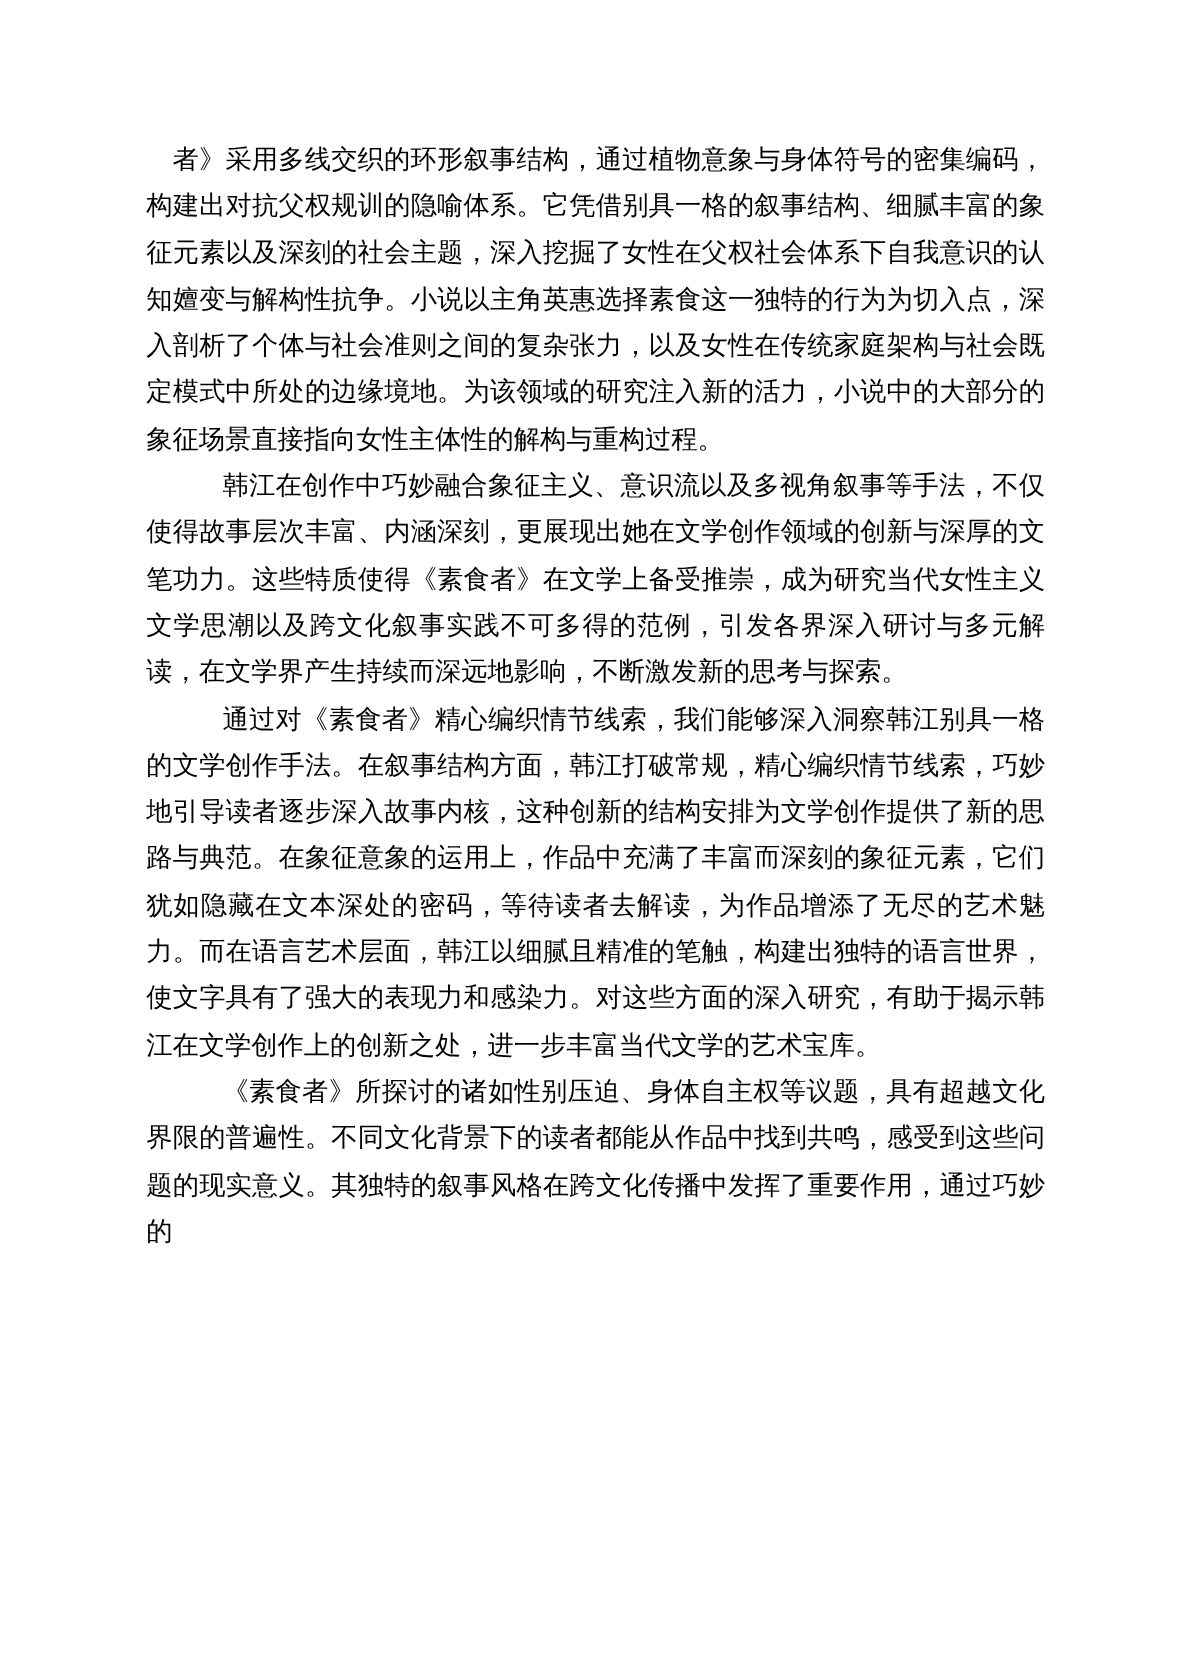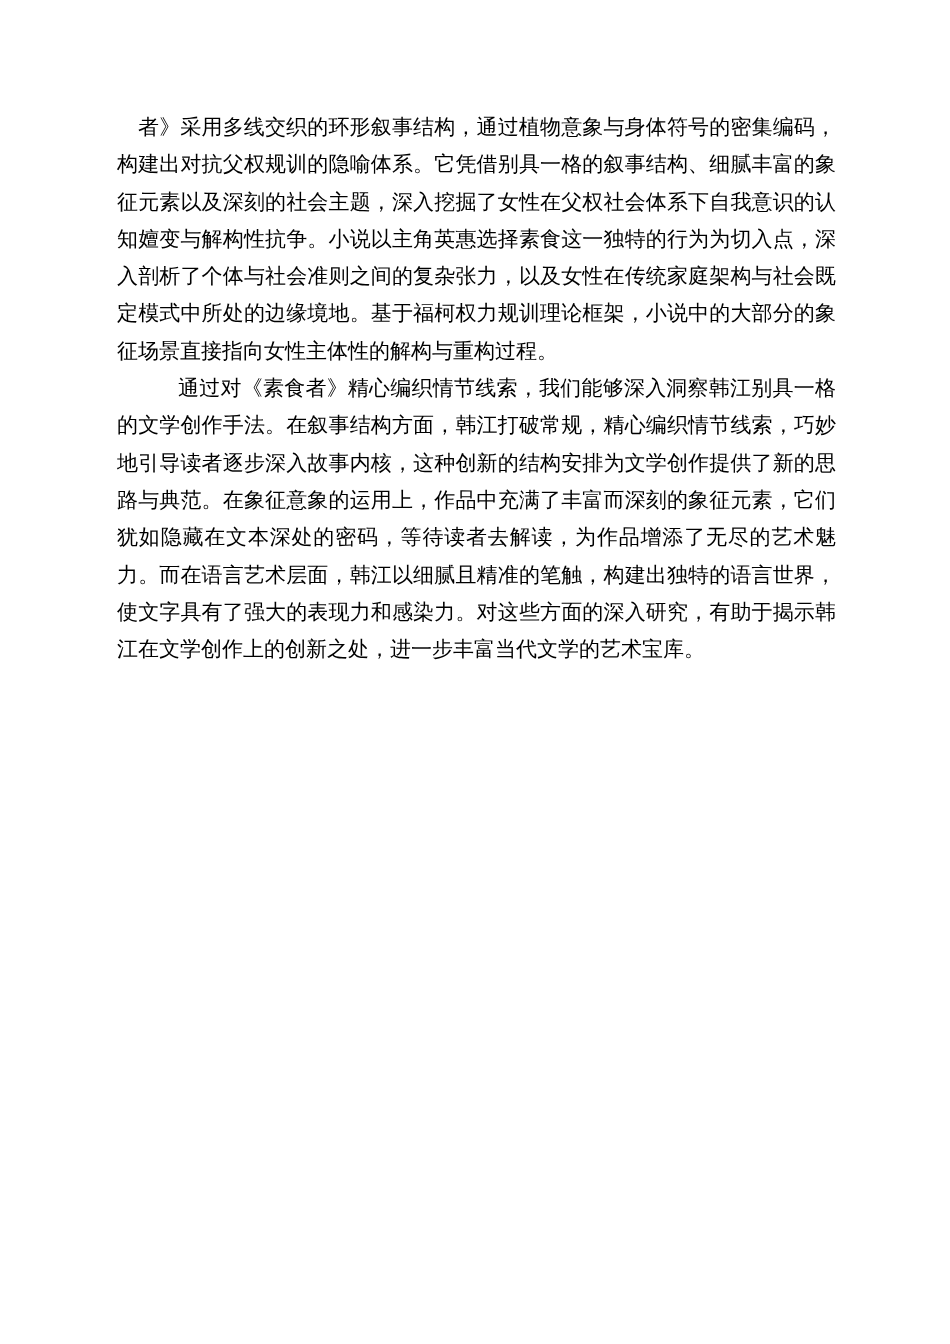--- a/index.html
+++ b/index.html
@@ -37,16 +37,18 @@
   }
   .content p.continuation {
     text-indent: 21px; 
   }
 </style>
 </head>
 <body>
 
 <div class="page">
   <div class="content">
-    <p class="continuation">者》采用多线交织的环形叙事结构，通过植物意象与身体符号的密集编码，构建出对抗父权规训的隐喻体系。它凭借别具一格的叙事结构、细腻丰富的象征元素以及深刻的社会主题，深入挖掘了女性在父权社会体系下自我意识的认知嬗变与解构性抗争。小说以主角英惠选择素食这一独特的行为为切入点，深入剖析了个体与社会准则之间的复杂张力，以及女性在传统家庭架构与社会既定模式中所处的边缘境地。基于福柯权力规训理论框架，小说中的大部分的象征场景直接指向女性主体性的解构与重构过程。</p>
+    <p class="continuation">者》采用多线交织的环形叙事结构，通过植物意象与身体符号的密集编码，构建出对抗父权规训的隐喻体系。它凭借别具一格的叙事结构、细腻丰富的象征元素以及深刻的社会主题，深入挖掘了女性在父权社会体系下自我意识的认知嬗变与解构性抗争。小说以主角英惠选择素食这一独特的行为为切入点，深入剖析了个体与社会准则之间的复杂张力，以及女性在传统家庭架构与社会既定模式中所处的边缘境地。为该领域的研究注入新的活力，小说中的大部分的象征场景直接指向女性主体性的解构与重构过程。</p>
+    <p>韩江在创作中巧妙融合象征主义、意识流以及多视角叙事等手法，不仅使得故事层次丰富、内涵深刻，更展现出她在文学创作领域的创新与深厚的文笔功力。这些特质使得《素食者》在文学上备受推崇，成为研究当代女性主义文学思潮以及跨文化叙事实践不可多得的范例，引发各界深入研讨与多元解读，在文学界产生持续而深远地影响，不断激发新的思考与探索。</p>
     <p>通过对《素食者》精心编织情节线索，我们能够深入洞察韩江别具一格的文学创作手法。在叙事结构方面，韩江打破常规，精心编织情节线索，巧妙地引导读者逐步深入故事内核，这种创新的结构安排为文学创作提供了新的思路与典范。在象征意象的运用上，作品中充满了丰富而深刻的象征元素，它们犹如隐藏在文本深处的密码，等待读者去解读，为作品增添了无尽的艺术魅力。而在语言艺术层面，韩江以细腻且精准的笔触，构建出独特的语言世界，使文字具有了强大的表现力和感染力。对这些方面的深入研究，有助于揭示韩江在文学创作上的创新之处，进一步丰富当代文学的艺术宝库。</p>
+    <p>《素食者》所探讨的诸如性别压迫、身体自主权等议题，具有超越文化界限的普遍性。不同文化背景下的读者都能从作品中找到共鸣，感受到这些问题的现实意义。其独特的叙事风格在跨文化传播中发挥了重要作用，通过巧妙的</p>
   </div>
 </div>
 
 </body></html>

